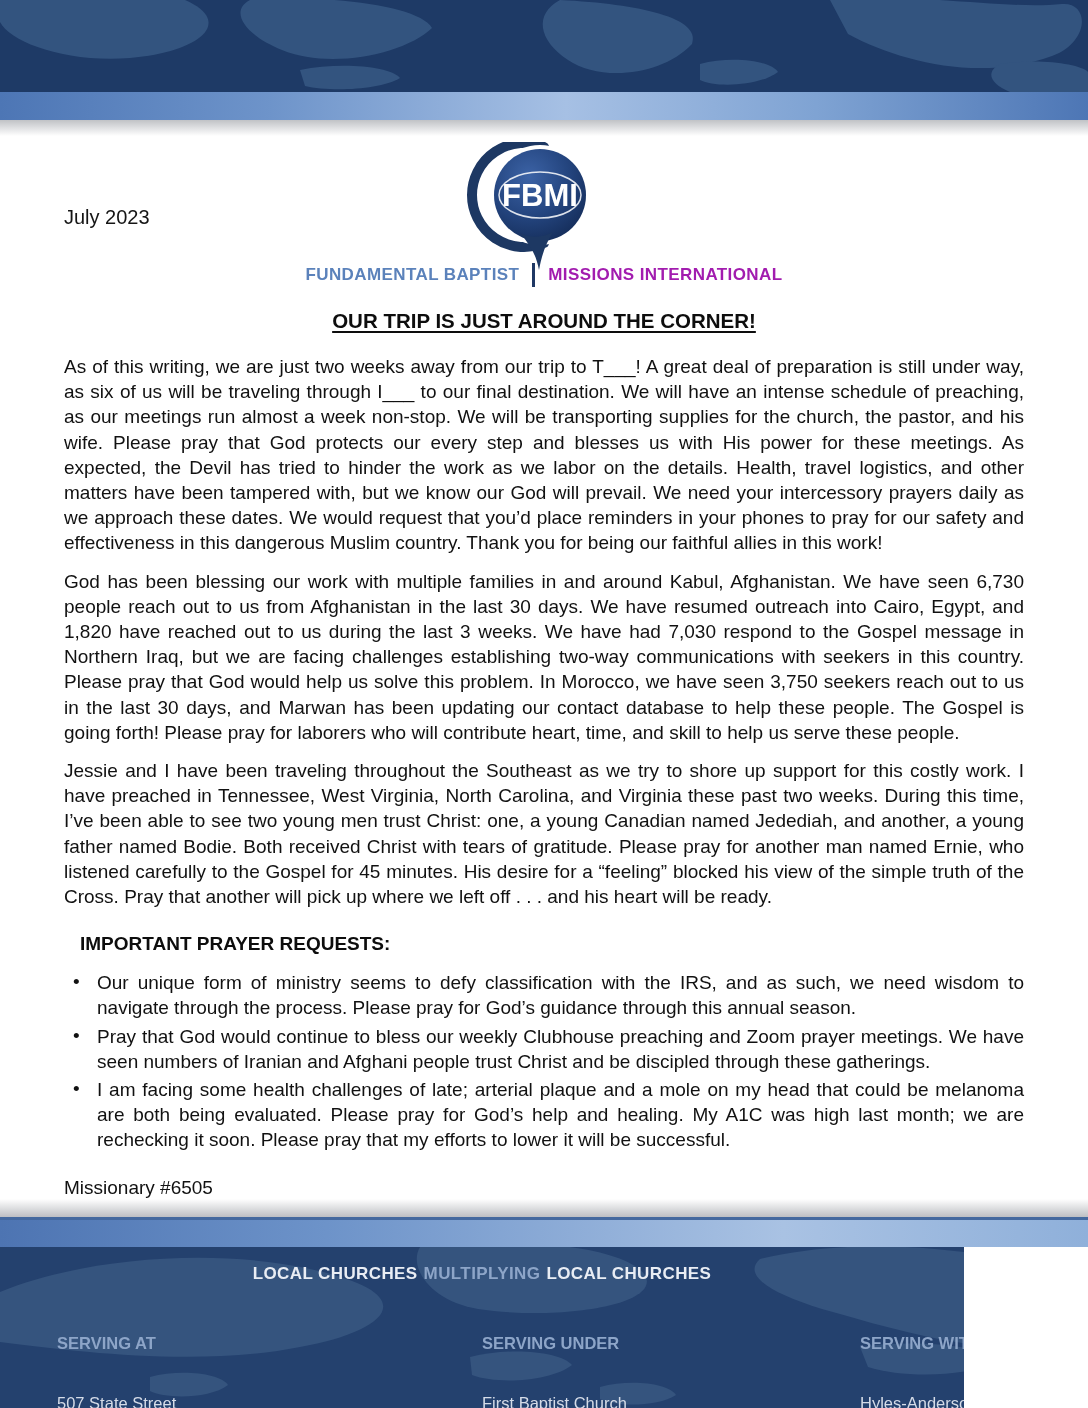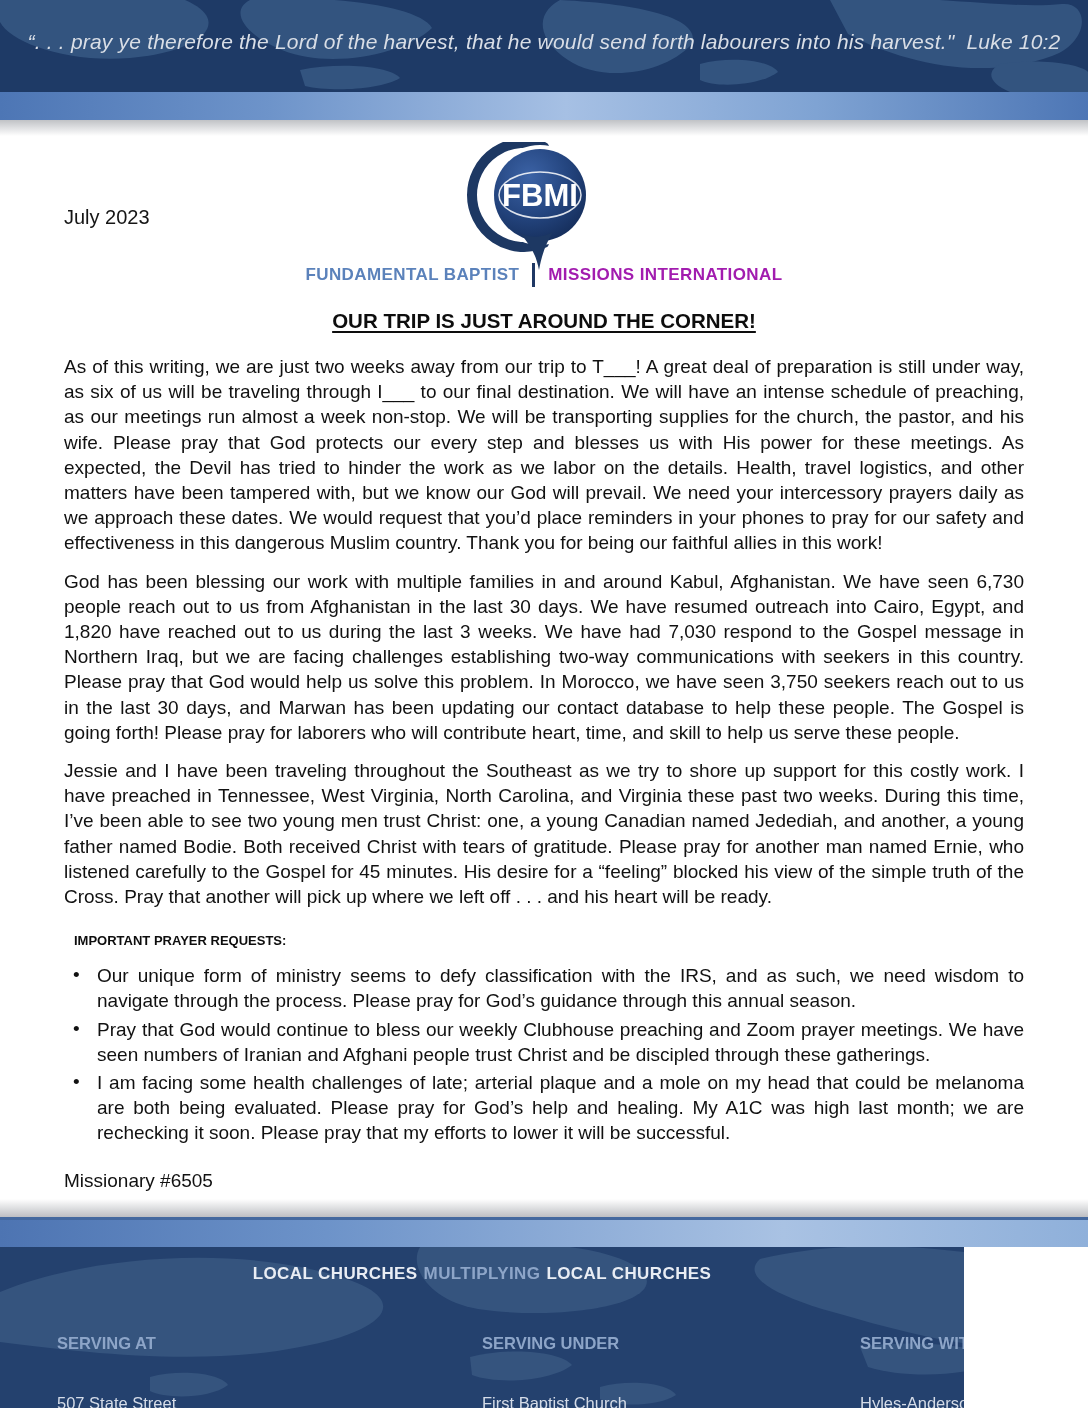--- a/index.html
+++ b/index.html
@@ -43,21 +43,21 @@
     position:absolute; left:0; top:309px; width:100%; text-align:center;
     font-size:20.5px; font-weight:bold; color:#0d0d0d;
     text-decoration:underline; text-underline-offset:3px;
   }
   .content { position:absolute; left:64px; top:354px; width:960px; }
   .content p {
     margin:0 0 13px 0; font-size:19px; line-height:25.2px;
     text-align:justify; color:#111111;
   }
   .requests-heading {
-    margin:24px 0 15px 10px; font-size:13px; font-weight:bold; color:#0d0d0d;
+    margin:24px 0 15px 16px; font-size:19px; font-weight:bold; color:#0d0d0d;
   }
   .requests { list-style:none; margin:0; padding:0; }
   .requests li {
     position:relative; padding-left:33px; margin:0 0 3px 0;
     font-size:19px; line-height:25.2px; text-align:justify;
   }
   .requests li::before {
     content:"\2022"; position:absolute; left:9px; top:-1px; font-size:19px; color:#111;
   }
   .signature { margin-top:24px; font-size:19px; color:#111; }
@@ -97,21 +97,20 @@
       <g fill="#33547f">
         <path d="M0 0 L185 0 C235 22 200 52 130 58 C65 63 10 42 0 22 Z"></path>
         <path d="M250 0 C330 -6 420 6 432 28 C405 54 330 70 282 50 C242 34 230 10 250 0 Z"></path>
         <path d="M300 70 C340 62 390 66 400 78 C380 90 330 92 305 86 Z"></path>
         <path d="M560 0 C640 4 702 18 692 44 C662 76 600 82 568 60 C538 40 534 14 560 0 Z"></path>
         <path d="M700 64 C730 56 770 60 778 72 C760 86 715 88 700 80 Z"></path>
         <path d="M830 0 C920 -8 1005 10 1062 4 C1090 2 1090 42 1052 56 C980 82 900 62 848 34 Z"></path>
         <path d="M1000 64 C1040 58 1080 64 1088 72 L1088 92 L1010 92 C990 84 985 72 1000 64 Z"></path>
       </g>
     </svg>
-    <div class="verse">“. . . pray ye therefore the Lord of the harvest, that he would send forth labourers into his harvest."  Luke 10:2</div>
   </div>
   <div class="top-bar"></div>
   <div class="top-shadow"></div>
 
   <div class="date">July 2023</div>
 
   <div class="logo-mark">
     <svg width="160" height="132" viewBox="0 0 160 132" aria-hidden="true">
       <defs>
         <radialGradient id="sphereGrad" cx="38%" cy="30%" r="78%">

